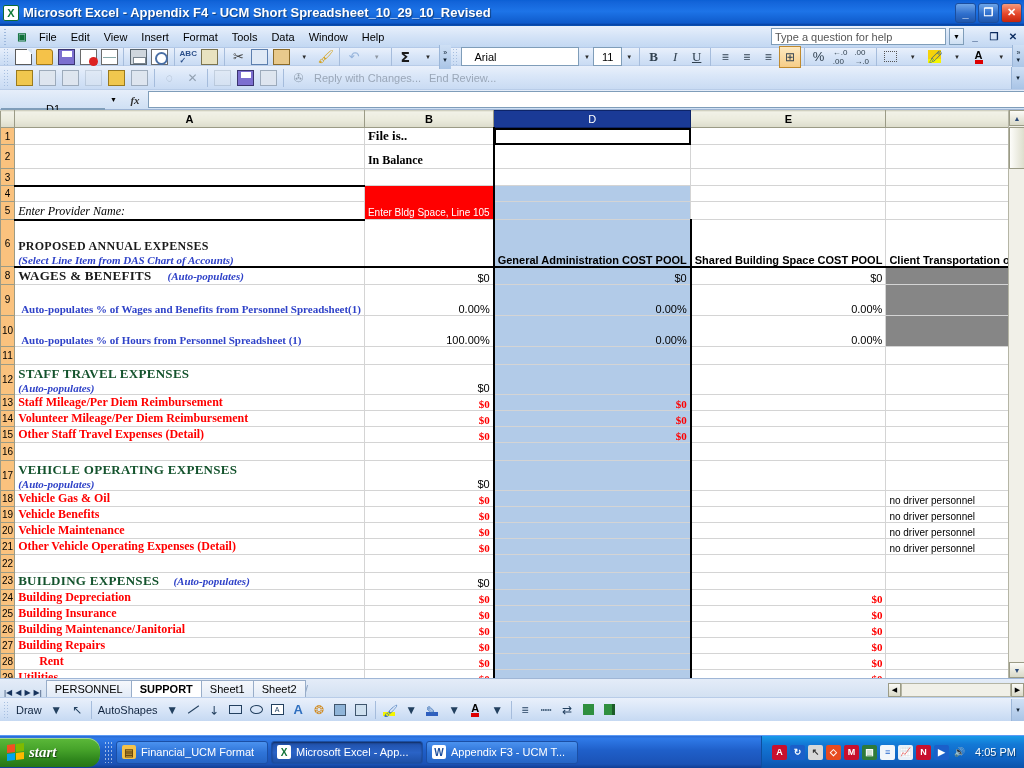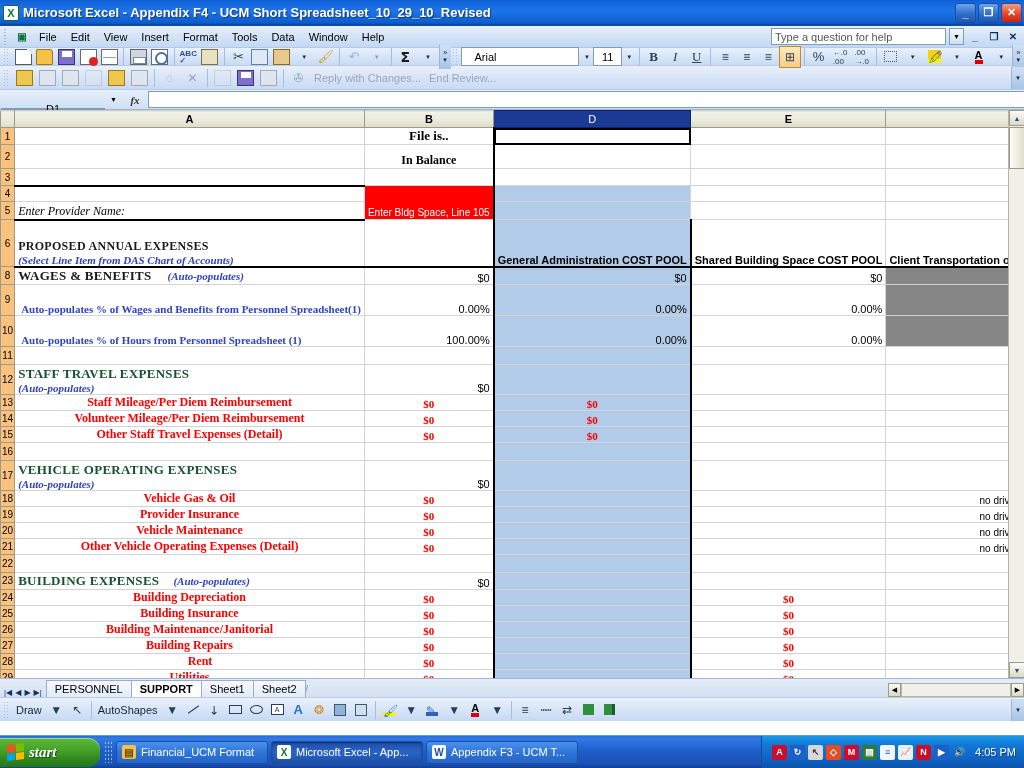--- a/index.html
+++ b/index.html
@@ -179,26 +179,26 @@
     vertical-align: bottom;
     font-size: 11px;
     overflow: hidden; white-space: nowrap;
     background: #fff;
   }
   
   .b-left-thick { border-left: 2px solid #000 !important; }
   .b-top-thick { border-top: 2px solid #000 !important; }
   .b-bot-thick { border-bottom: 2px solid #000 !important; }
   .right { text-align: right; }
-  .center { text-align: center; }
+  .center { }
   .mid { vertical-align: middle; }
   .bluepool { background: #b2cbe8 !important; }
   .redfill { background: #ff0000 !important; color:#fff; }
   .gray { background: #868686 !important; }
-  .txt-red { color: #ff0000; font-weight: bold; font-family:"Liberation Serif",serif;text-align:center; }
+  .txt-red { color: #ff0000; font-weight: bold; font-family:"Liberation Serif",serif; }
   .txt-blue { color: #2f42c8; font-weight: bold; font-style: italic; font-family:"Liberation Serif",serif; }
   .txt-blue-n { color: #2f42c8; font-weight: bold; font-family:"Liberation Serif",serif; }
   .txt-dark { color:#1a1a1a; font-weight:bold; font-family:"Liberation Serif",serif; letter-spacing:.3px;}
   .txt-olive { color:#14532d; font-weight:bold; font-family:"Liberation Serif",serif; letter-spacing:.3px;}
   .hdrbold { font-weight: bold; font-size: 10px; line-height: 11px; text-align:center; }
   .serifb { font-family:"Liberation Serif",serif; font-weight:bold; }
   .selcell { outline: 2px solid #000; outline-offset: -2px; }
   .wrapline { white-space: normal; line-height: 11px; }
 
   
@@ -629,21 +629,21 @@
           <tr style="height: 15px;">
             <td class="rowhdr">18</td>
             <td class="cell mid txt-red" style="font-size: 12px;">Vehicle Gas &amp; Oil</td>
             <td class="cell right mid txt-red" style="font-size: 11px;">$0</td>
             <td class="cell right mid b-left-thick bluepool"></td>
             <td class="cell right mid b-left-thick"></td>
             <td class="cell center mid" style="font-size: 10px;">no driver personnel</td>
           </tr>
           <tr style="height: 15px;">
             <td class="rowhdr">19</td>
-            <td class="cell mid txt-red" style="font-size: 12px;">Provider Insurance</td>
+            <td class="cell mid txt-red" style="font-size: 12px;">Vehicle Benefits</td>
             <td class="cell right mid txt-red" style="font-size: 11px;">$0</td>
             <td class="cell right mid b-left-thick bluepool"></td>
             <td class="cell right mid b-left-thick"></td>
             <td class="cell center mid" style="font-size: 10px;">no driver personnel</td>
           </tr>
           <tr style="height: 15px;">
             <td class="rowhdr">20</td>
             <td class="cell mid txt-red" style="font-size: 12px;">Vehicle Maintenance</td>
             <td class="cell right mid txt-red" style="font-size: 11px;">$0</td>
             <td class="cell right mid b-left-thick bluepool"></td>

